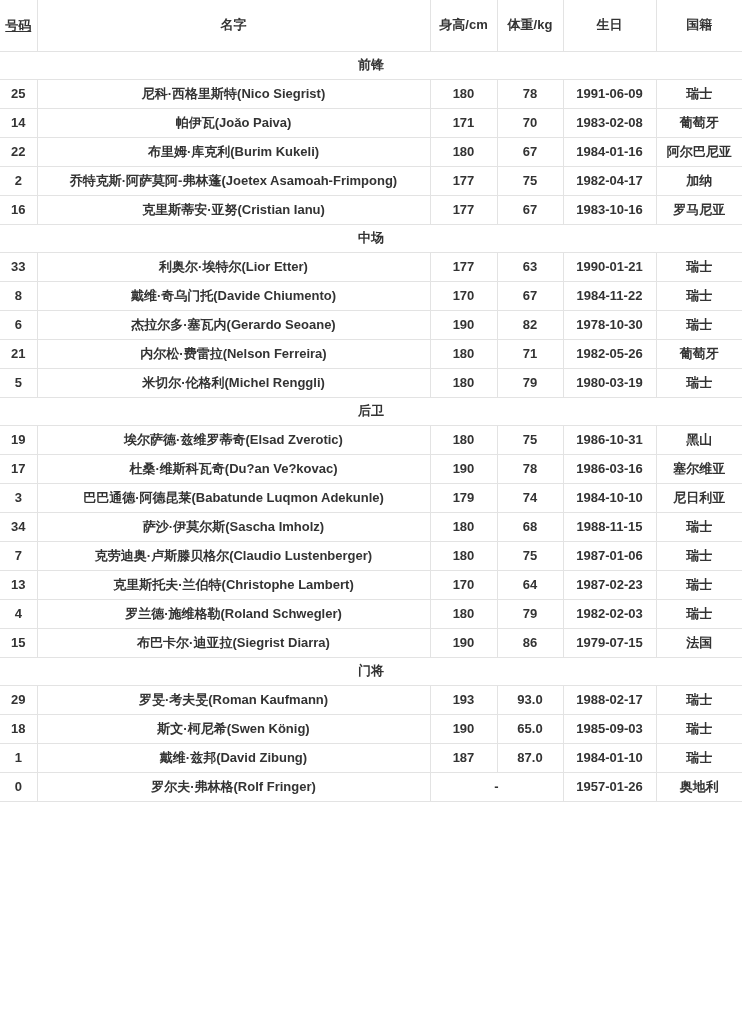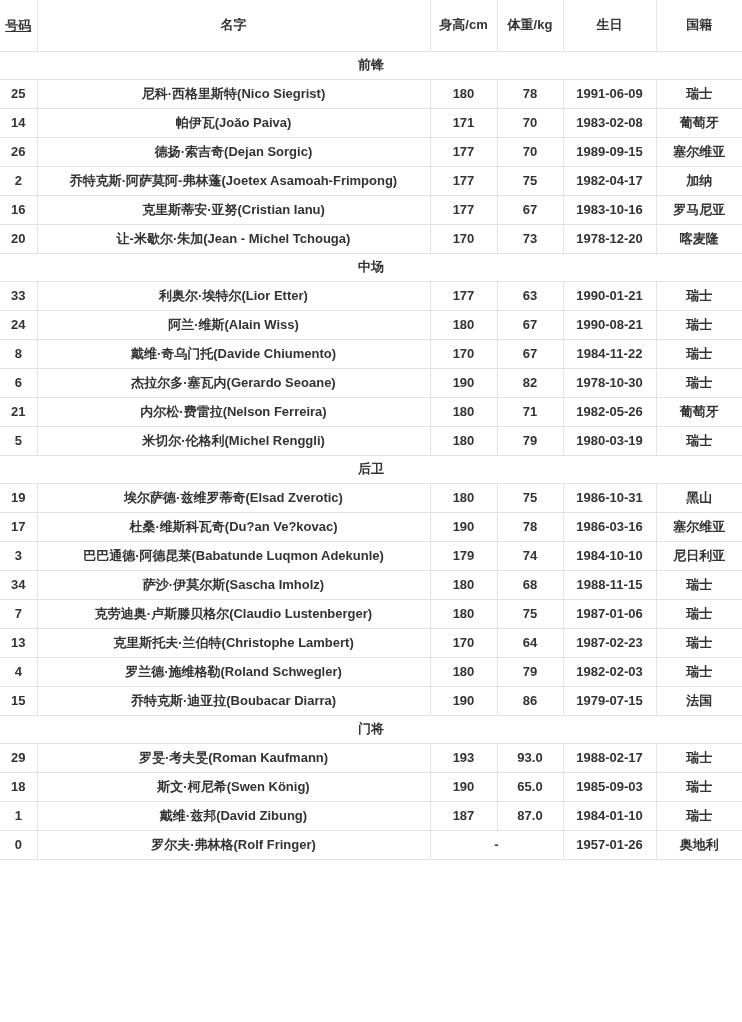--- a/index.html
+++ b/index.html
@@ -73,68 +73,52 @@
       </tr>
       <tr class="player-row">
         <td>14</td>
         <td>帕伊瓦(Joǎo Paiva)</td>
         <td>171</td>
         <td>70</td>
         <td>1983-02-08</td>
         <td>葡萄牙</td>
       </tr>
       <tr class="player-row">
-        <td>26</td>
-        <td>德扬·索吉奇(Dejan Sorgic)</td>
-        <td>177</td>
-        <td>70</td>
-        <td>1989-09-15</td>
-        <td>塞尔维亚</td>
+        <td>22</td>
+        <td>布里姆·库克利(Burim Kukeli)</td>
+        <td>180</td>
+        <td>67</td>
+        <td>1984-01-16</td>
+        <td>阿尔巴尼亚</td>
       </tr>
       <tr class="player-row">
         <td>2</td>
         <td>乔特克斯·阿萨莫阿-弗林蓬(Joetex Asamoah-Frimpong)</td>
         <td>177</td>
         <td>75</td>
         <td>1982-04-17</td>
         <td>加纳</td>
       </tr>
       <tr class="player-row">
         <td>16</td>
         <td>克里斯蒂安·亚努(Cristian Ianu)</td>
         <td>177</td>
         <td>67</td>
         <td>1983-10-16</td>
         <td>罗马尼亚</td>
       </tr>
-      <tr class="player-row">
-        <td>20</td>
-        <td>让-米歇尔·朱加(Jean - Michel Tchouga)</td>
-        <td>170</td>
-        <td>73</td>
-        <td>1978-12-20</td>
-        <td>喀麦隆</td>
-      </tr>
       <tr class="section-row">
         <td colspan="6">中场</td>
       </tr>
       <tr class="player-row">
         <td>33</td>
         <td>利奥尔·埃特尔(Lior Etter)</td>
         <td>177</td>
         <td>63</td>
         <td>1990-01-21</td>
-        <td>瑞士</td>
-      </tr>
-      <tr class="player-row">
-        <td>24</td>
-        <td>阿兰·维斯(Alain Wiss)</td>
-        <td>180</td>
-        <td>67</td>
-        <td>1990-08-21</td>
         <td>瑞士</td>
       </tr>
       <tr class="player-row">
         <td>8</td>
         <td>戴维·奇乌门托(Davide Chiumento)</td>
         <td>170</td>
         <td>67</td>
         <td>1984-11-22</td>
         <td>瑞士</td>
       </tr>
@@ -216,21 +200,21 @@
       <tr class="player-row">
         <td>4</td>
         <td>罗兰德·施维格勒(Roland Schwegler)</td>
         <td>180</td>
         <td>79</td>
         <td>1982-02-03</td>
         <td>瑞士</td>
       </tr>
       <tr class="player-row">
         <td>15</td>
-        <td>乔特克斯·迪亚拉(Boubacar Diarra)</td>
+        <td>布巴卡尔·迪亚拉(Siegrist Diarra)</td>
         <td>190</td>
         <td>86</td>
         <td>1979-07-15</td>
         <td>法国</td>
       </tr>
       <tr class="section-row">
         <td colspan="6">门将</td>
       </tr>
       <tr class="player-row">
         <td>29</td>

